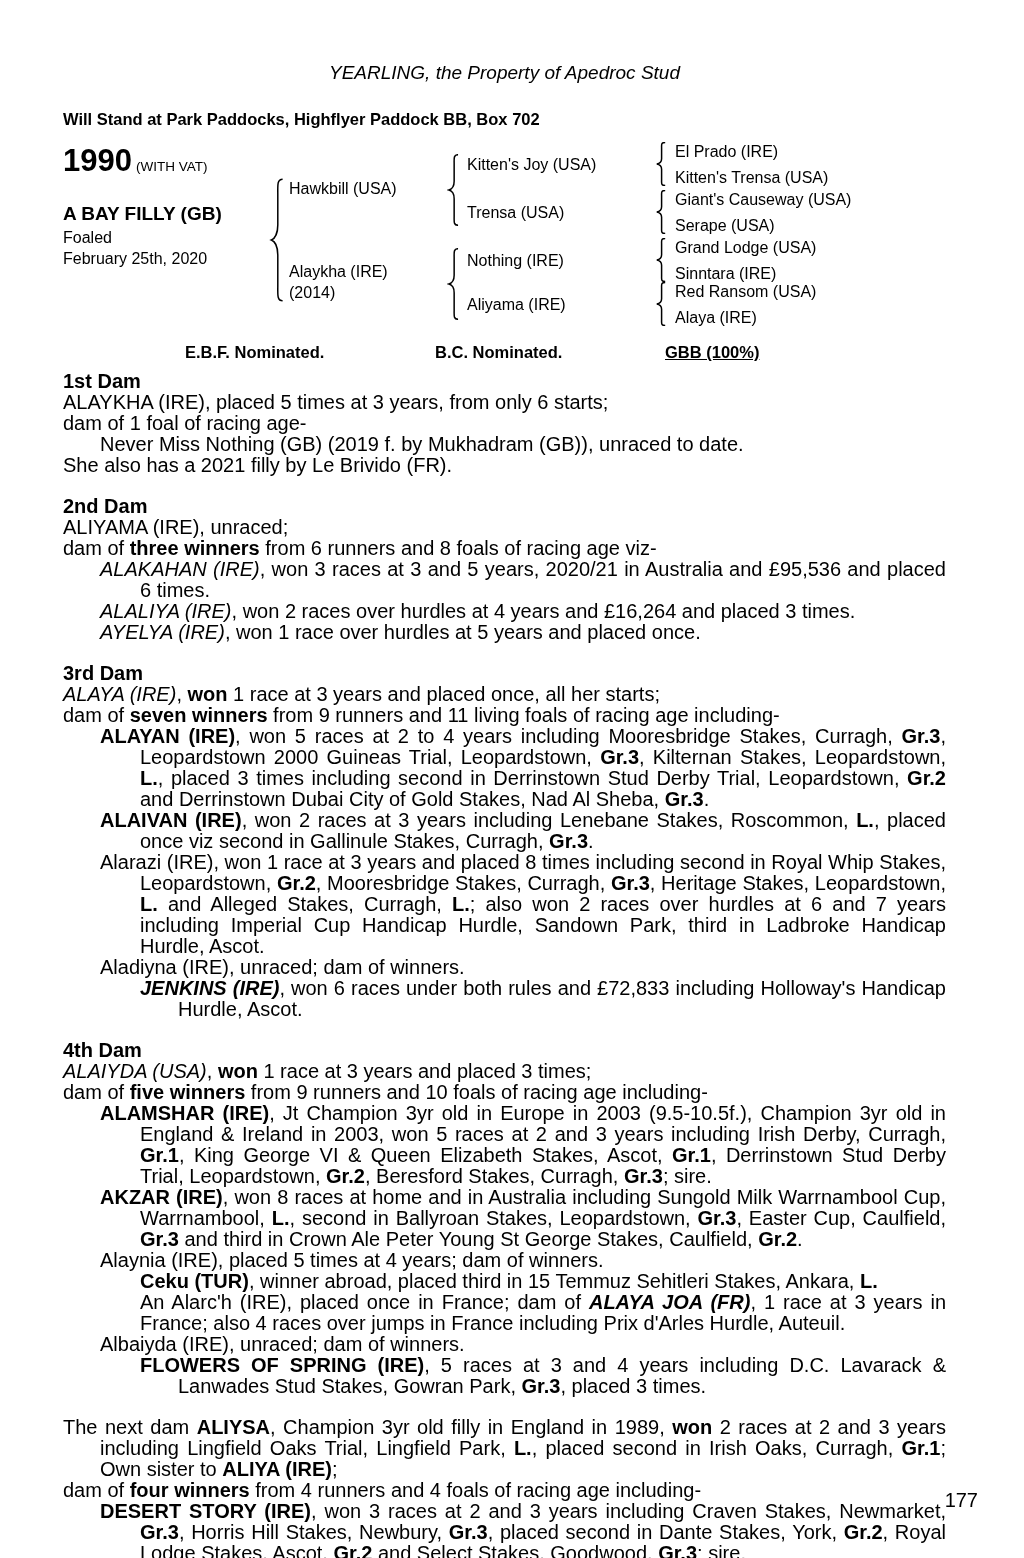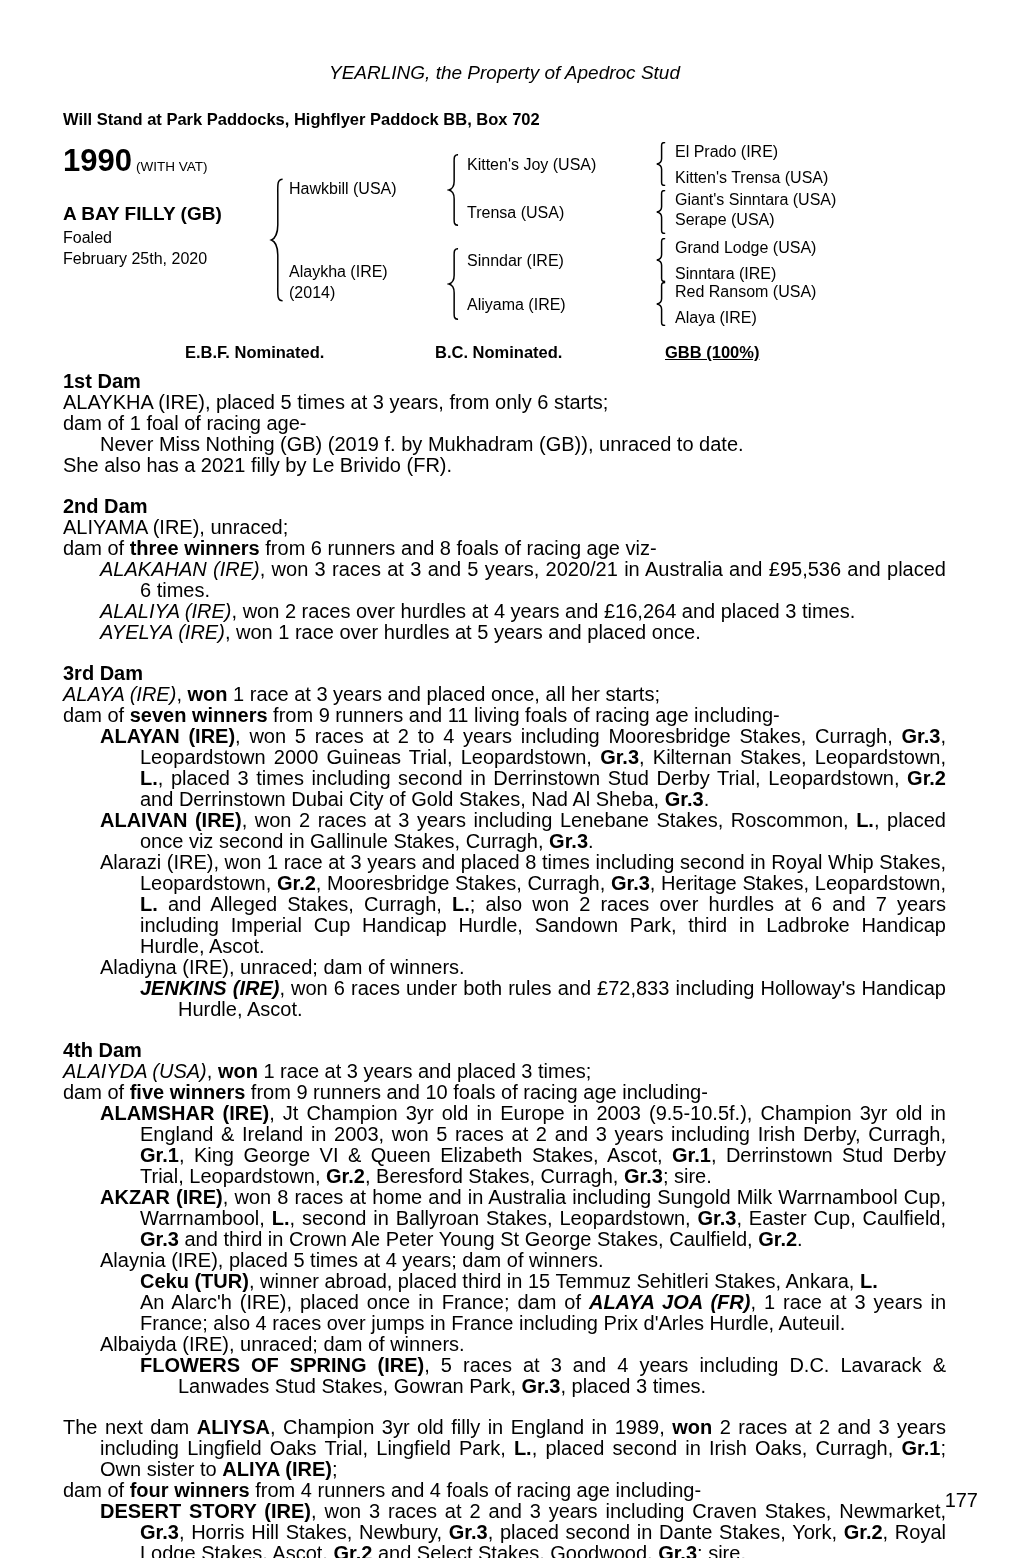--- a/index.html
+++ b/index.html
@@ -85,27 +85,27 @@
     <svg class="brace" style="left:592px;top:141px;width:12px;height:44px;" viewBox="0 0 20 100" preserveAspectRatio="none">
         <path d="M17,1 C10,1 11,6 11,13 L11,38 C11,45 7,49 3,50 C7,51 11,55 11,62 L11,87 C11,94 10,99 17,99"></path>
       </svg>
 
     <span class="pn" style="left:226px;top:39px">Hawkbill (USA)</span>
     <span class="pn" style="left:226px;top:122px">Alaykha (IRE)</span>
     <span class="pn" style="left:226px;top:143px">(2014)</span>
 
     <span class="pn" style="left:404px;top:15px">Kitten's Joy (USA)</span>
     <span class="pn" style="left:404px;top:63px">Trensa (USA)</span>
-    <span class="pn" style="left:404px;top:111px">Sinndar (IRE)</span>
+    <span class="pn" style="left:404px;top:111px">Nothing (IRE)</span>
     <span class="pn" style="left:404px;top:155px">Aliyama (IRE)</span>
 
     <span class="pn" style="left:612px;top:2px">El Prado (IRE)</span>
     <span class="pn" style="left:612px;top:28px">Kitten's Trensa (USA)</span>
-    <span class="pn" style="left:612px;top:50px">Giant's Sinntara (USA)</span>
-    <span class="pn" style="left:612px;top:70px">Serape (USA)</span>
+    <span class="pn" style="left:612px;top:50px">Giant's Causeway (USA)</span>
+    <span class="pn" style="left:612px;top:76px">Serape (USA)</span>
     <span class="pn" style="left:612px;top:98px">Grand Lodge (USA)</span>
     <span class="pn" style="left:612px;top:124px">Sinntara (IRE)</span>
     <span class="pn" style="left:612px;top:142px">Red Ransom (USA)</span>
     <span class="pn" style="left:612px;top:168px">Alaya (IRE)</span>
   </div>
 
   <div class="noms">
     <span class="nom-ebf">E.B.F. Nominated.</span>
     <span class="nom-bc">B.C. Nominated.</span>
     <span class="nom-gbb">GBB (100%)</span>

